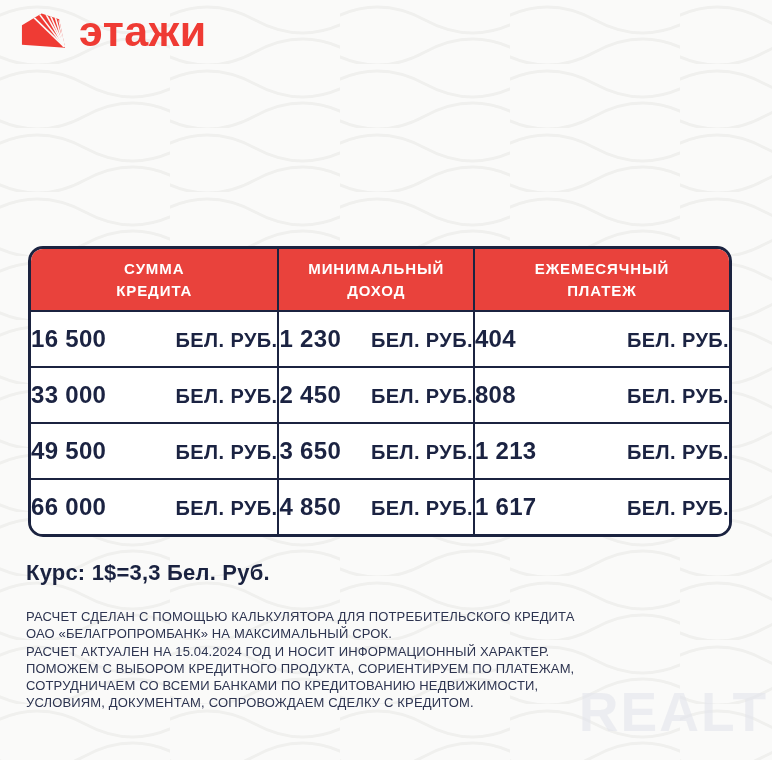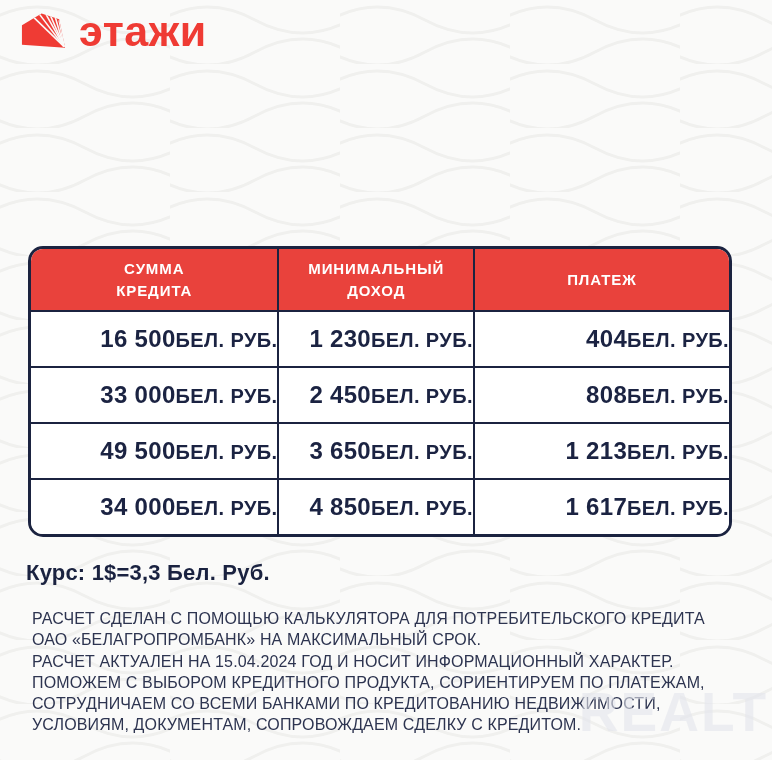--- a/index.html
+++ b/index.html
@@ -46,36 +46,36 @@
   .t-row { display:grid; grid-template-columns:35.6% 28% 36.4%; }
   .t-row.head { background:#e9423c; height:61px; }
   .t-row.body { background:#ffffff; height:56px; border-top:2.5px solid #1b2340; }
   .hcell {
     display:flex; flex-direction:column; align-items:center; justify-content:center;
     color:#ffffff; font-size:15px; font-weight:700; letter-spacing:0.9px;
     line-height:1.45; text-align:center;
     border-right:2.5px solid #1b2340;
   }
   .cell {
-    display:flex; align-items:center; justify-content:flex-end;
+    display:flex; align-items:center; justify-content:space-between;
     border-right:2.5px solid #1b2340;
     white-space:nowrap;
   }
   .hcell:last-child, .cell:last-child { border-right:none; }
   .amt { font-size:24px; font-weight:700; letter-spacing:0.3px; }
   .unit { font-size:20px; font-weight:700; letter-spacing:0.4px; padding-top:3px; }
 
   
   .kurs { top:560px; left:26px; font-size:22px; font-weight:700; color:#1a2240; letter-spacing:0.2px; }
 
   
   .disclaimer {
     top:608px; left:26px; width:730px;
-    font-size:16px; line-height:1.33; letter-spacing:0.15px;
-    color:#2d3450; font-weight:500;margin-left:6px;
+    font-size:13px; line-height:1.33; letter-spacing:0.15px;
+    color:#2d3450; font-weight:500;
   }
   .disclaimer div { display:block; }
 
   
   .watermark {
     top:680px; right:4px; z-index:2;
     font-size:55px; font-weight:800; letter-spacing:2px;
     color:rgba(228,229,236,0.62);
   }
 </style>
@@ -120,20 +120,21 @@
     <div class="t-row head">
       <div class="hcell">
         <span>СУММА</span>
         <span>КРЕДИТА</span>
       </div>
       <div class="hcell">
         <span>МИНИМАЛЬНЫЙ</span>
         <span>ДОХОД</span>
       </div>
       <div class="hcell">
+        <span>ЕЖЕМЕСЯЧНЫЙ</span>
         <span>ПЛАТЕЖ</span>
       </div>
     </div>
 
     <div class="t-row body">
       <div class="cell">
         <span class="amt">16 500</span>
         <span class="unit">БЕЛ. РУБ.</span>
       </div>
       <div class="cell">
@@ -171,21 +172,21 @@
         <span class="unit">БЕЛ. РУБ.</span>
       </div>
       <div class="cell">
         <span class="amt">1 213</span>
         <span class="unit">БЕЛ. РУБ.</span>
       </div>
     </div>
 
     <div class="t-row body">
       <div class="cell">
-        <span class="amt">34 000</span>
+        <span class="amt">66 000</span>
         <span class="unit">БЕЛ. РУБ.</span>
       </div>
       <div class="cell">
         <span class="amt">4 850</span>
         <span class="unit">БЕЛ. РУБ.</span>
       </div>
       <div class="cell">
         <span class="amt">1 617</span>
         <span class="unit">БЕЛ. РУБ.</span>
       </div>

